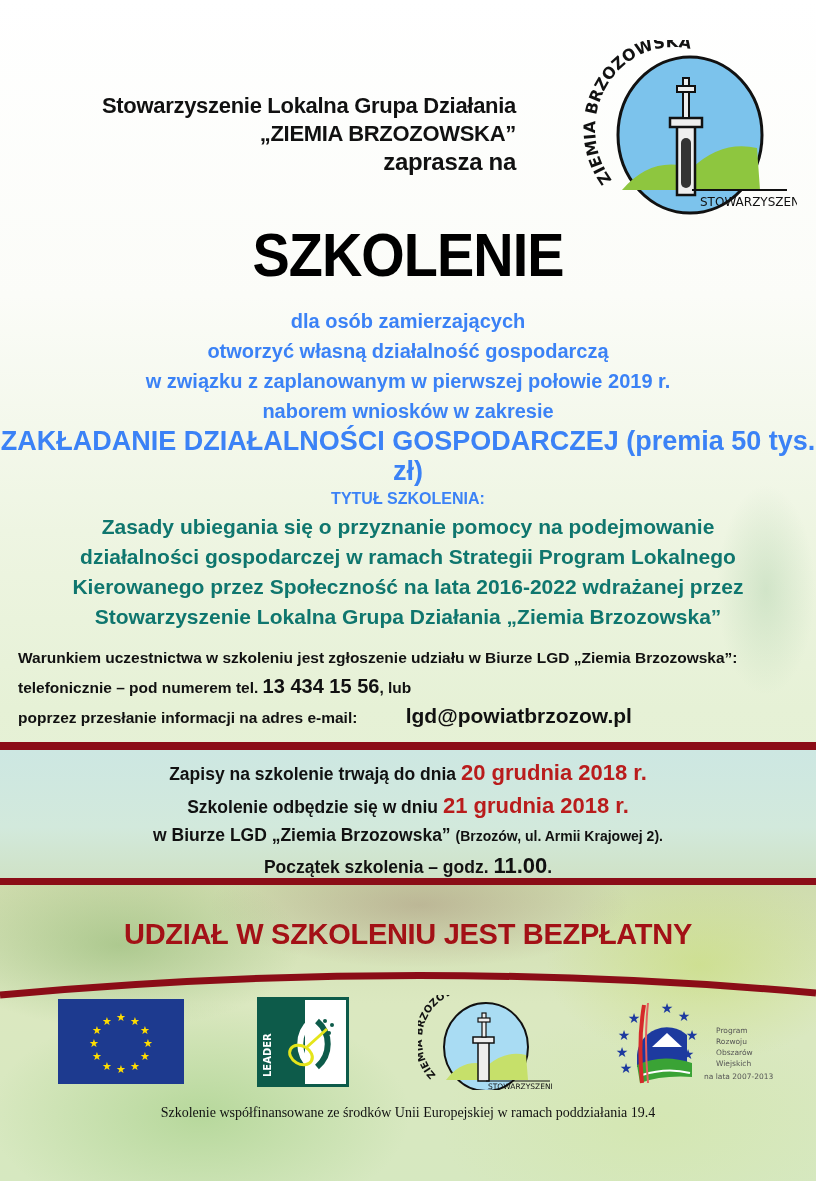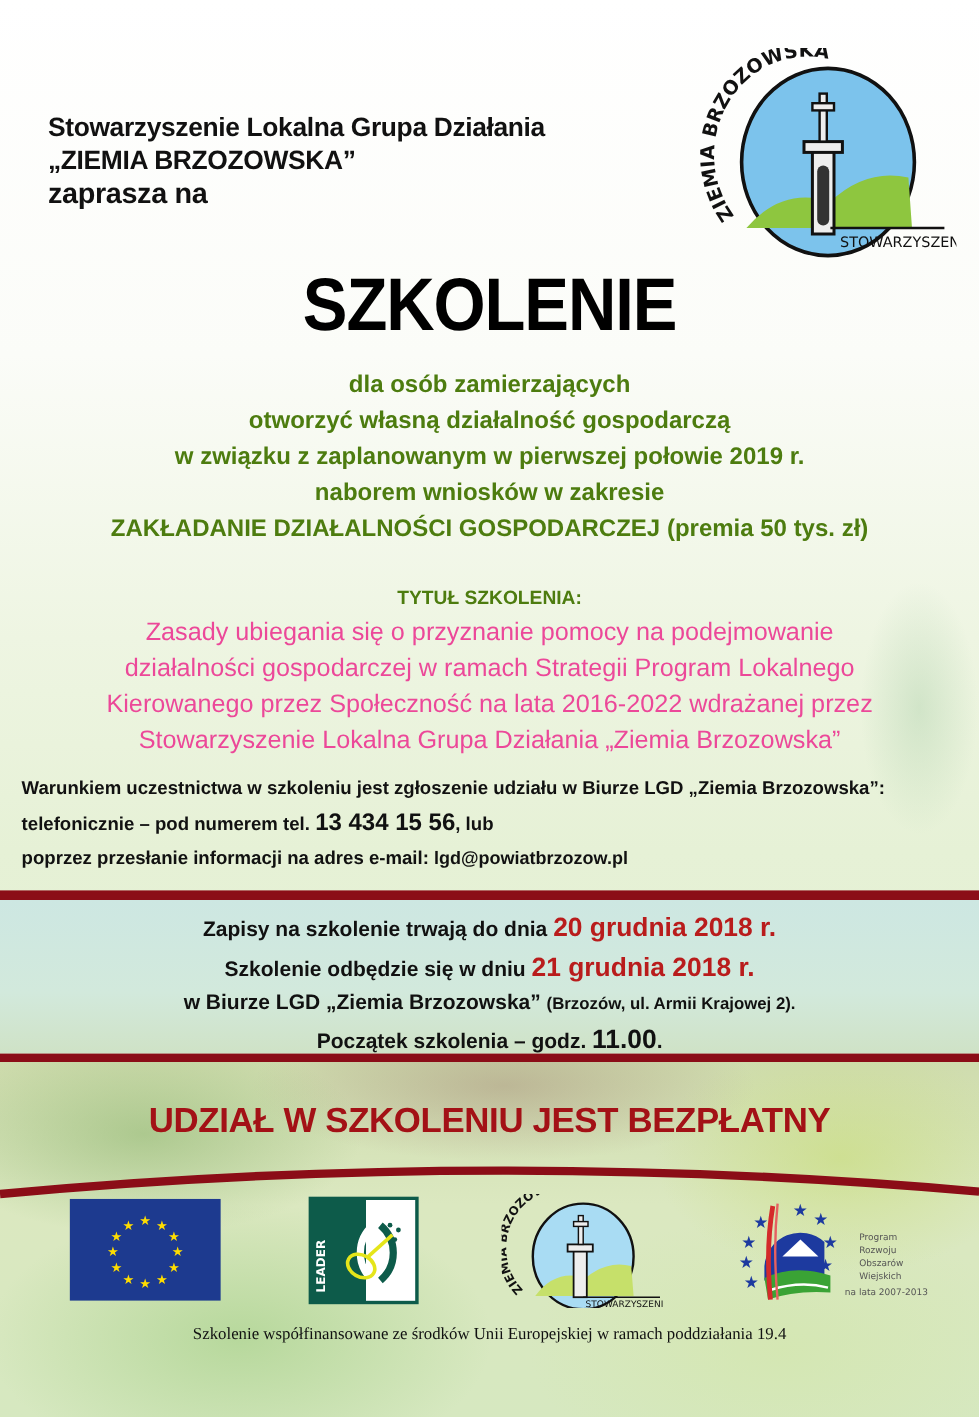--- a/index.html
+++ b/index.html
@@ -16,44 +16,44 @@
       radial-gradient(ellipse 300px 160px at 650px 240px, rgba(210,230,170,0.6), transparent 70%),
       linear-gradient(180deg, #cfdcae 0%, #dbe8c0 40%, #d6e8c0 100%);
   }
   .bg-swirl { position:absolute; right:0; top:440px; width:140px; height:300px;
     background: radial-gradient(ellipse 70px 150px at 90px 150px, rgba(160,200,160,0.35), transparent 70%);
   }
   .abs { position:absolute; }
   .center { text-align:center; left:0; width:816px; }
   .hdr { font-weight:bold; color:#111; font-size:22px; line-height:28px; letter-spacing:-0.3px; }
   .title { font-weight:bold; font-size:62px; color:#000; letter-spacing:-1px; line-height:70px; transform:scaleX(0.9); }
-  .sub { font-weight:bold; font-size:20px; line-height:30px; color:#4d7c0f; }
-  .sub-big { font-size:20px; }
+  .sub { font-weight:bold; font-size:20px; line-height:30px; color:#3b82f6; }
+  .sub-big { font-size:27px; }
   .red { color:#b91c1c; }
-  .red-title { font-weight:normal; color:#ec4899; font-size:21px; line-height:30px; }
+  .red-title { font-weight:bold; color:#0f766e; font-size:21px; line-height:30px; }
   .cond { font-weight:bold; font-size:15.5px; color:#111; line-height:28px; left:18px; }
   .big-num { font-size:20px; }
-  .email { font-size:15px; }
+  .email { font-size:21px;margin-left:44px; }
   .band { position:absolute; left:0; width:816px; background:#8b0d17; }
   .info-box { position:absolute; left:0; top:750px; width:816px; height:128px;
     background: linear-gradient(180deg, #cde7e2 0%, #d2e9dc 60%, #cfe2c6 100%); }
   .info { font-weight:bold; font-size:17.5px; line-height:34px; color:#111; }
   .info .red { font-size:22px; }
   .info .small { font-size:14px;margin-top:34px; }
   .free { font-weight:bold; color:#a31116; font-size:29px; letter-spacing:-0.3px; }
   .footer { font-family: "Liberation Serif", "DejaVu Serif", serif; font-size:14px; color:#111; line-height:20px; }
   svg { display:block; }
 </style>
 </head>
 <body>
 
 <div class="bg-swirl"></div>
 <div class="bg-bottom"></div>
 
-<div class="abs hdr" style="left:40px; top:92px; width:490px; text-align:left;">
+<div class="abs hdr" style="left:26px; top:92px; width:490px; text-align:right;">
   <div>Stowarzyszenie Lokalna Grupa Działania</div>
   <div>„ZIEMIA BRZOZOWSKA”</div>
   <div style="font-size:24px;">zaprasza na</div>
 </div>
 
 <div class="abs" style="left:582px; top:40px; width:215px; height:175px;">
   <svg width="215" height="175" viewBox="0 0 215 175">
     <defs>
       <path id="arcTop" d="M 30 140 A 78 82 0 0 1 130 18"></path>
     </defs>

